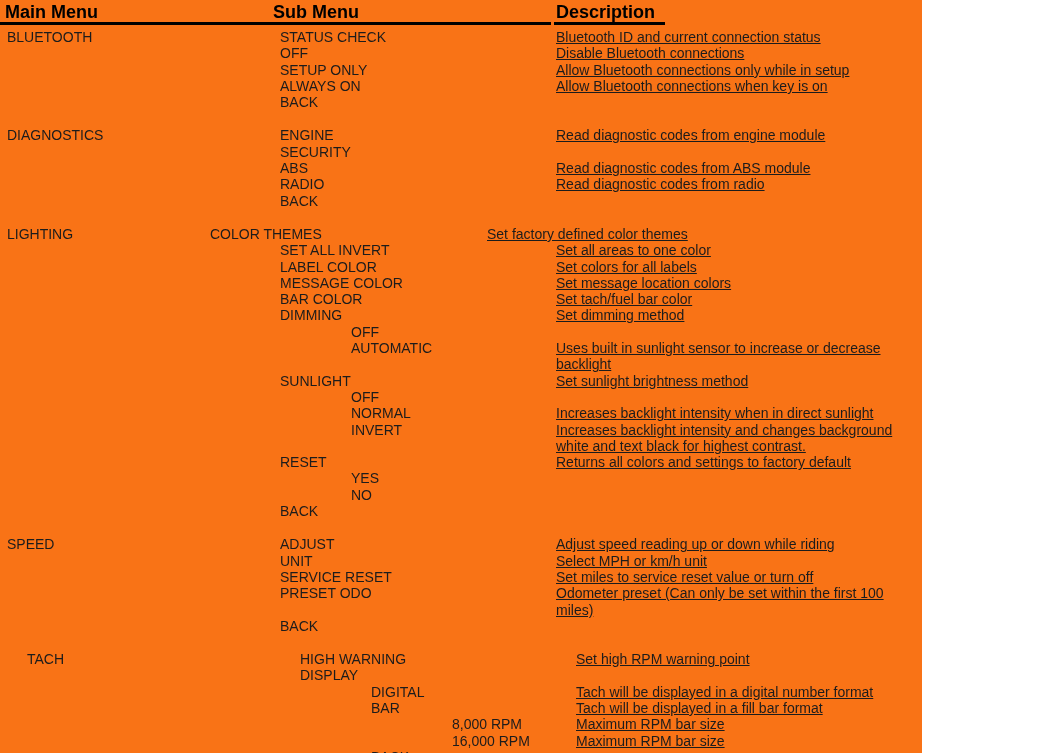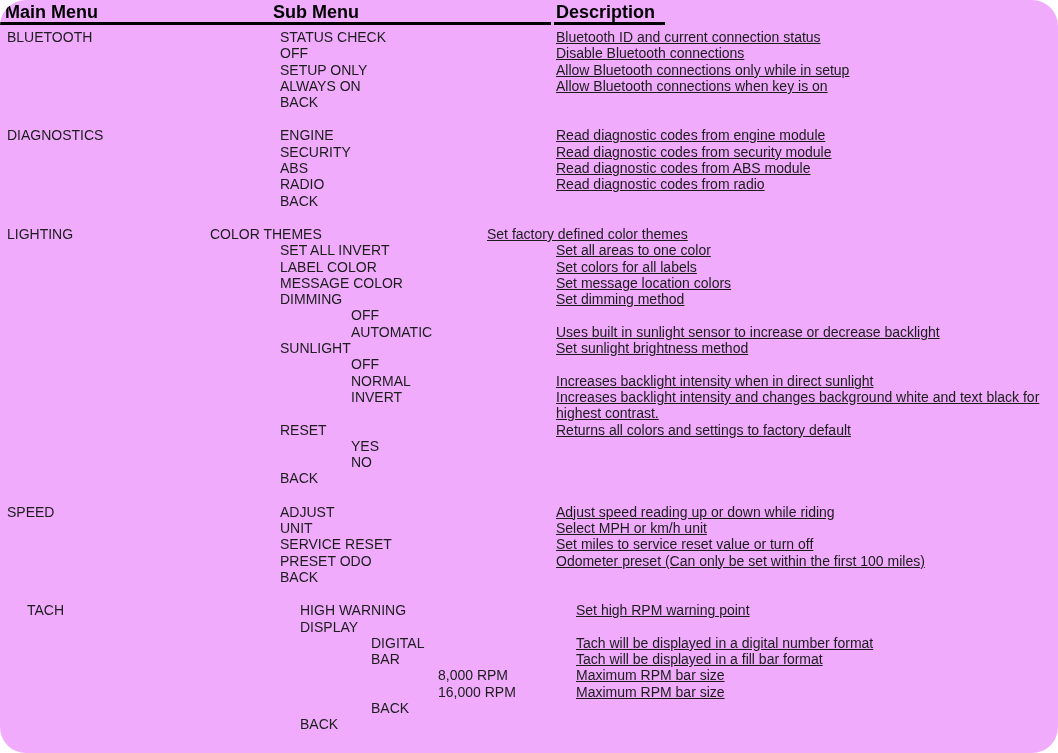--- a/index.html
+++ b/index.html
@@ -2,28 +2,27 @@
 <html><head>
 <meta charset="utf-8">
 <style>
   html, body {
     margin: 0;
     padding: 0;
     background: #ffffff;
   }
   #page {
     position: relative;
-    width: 1058px;
+    width: 922px;
     height: 753px;
-    background: #f0abfc;
+    background: #f97316;
     font-family: "Liberation Sans", "DejaVu Sans", sans-serif;
     font-size: 14px;
     color: #1c1c1c;
     overflow: hidden;
-    border-radius: 26px;
   }
   
   #table-header {
     position: relative;
     height: 28px;
   }
   .col-head {
     position: absolute;
     top: 2px;
     font-size: 18px;
@@ -67,21 +66,21 @@
     white-space: nowrap;
   }
   .sub-label {
     position: absolute;
     top: 0;
     white-space: nowrap;
   }
   .sub-lvl0 { left: 210px; }
   .sub-lvl1 { left: 280px; }
   .sub-lvl2 { left: 351px; }
-  .sub-lvl3 { left: 418px; }
+  .sub-lvl3 { left: 432px; }
   .desc-text {
     display: block;
     max-width: 500px;
   }
   .row-pad      { padding-left: 556px; }
   .row-pad-out  { padding-left: 487px; }
 </style>
 </head>
 <body>
 
@@ -119,21 +118,20 @@
         </div>
       </div>
       <div class="menu-section">
         <div class="menu-row row-pad">
           <span class="main-label">DIAGNOSTICS</span>
           <span class="sub-label sub-lvl1">ENGINE</span>
           <span class="desc-text">Read diagnostic codes from engine module</span>
         </div>
         <div class="menu-row row-pad">
           <span class="sub-label sub-lvl1">SECURITY</span>
-          <span class="desc-text">Read diagnostic codes from security module</span>
         </div>
         <div class="menu-row row-pad">
           <span class="sub-label sub-lvl1">ABS</span>
           <span class="desc-text">Read diagnostic codes from ABS module</span>
         </div>
         <div class="menu-row row-pad">
           <span class="sub-label sub-lvl1">RADIO</span>
           <span class="desc-text">Read diagnostic codes from radio</span>
         </div>
         <div class="menu-row row-pad">
@@ -152,20 +150,24 @@
         </div>
         <div class="menu-row row-pad">
           <span class="sub-label sub-lvl1">LABEL COLOR</span>
           <span class="desc-text">Set colors for all labels</span>
         </div>
         <div class="menu-row row-pad">
           <span class="sub-label sub-lvl1">MESSAGE COLOR</span>
           <span class="desc-text">Set message location colors</span>
         </div>
         <div class="menu-row row-pad">
+          <span class="sub-label sub-lvl1">BAR COLOR</span>
+          <span class="desc-text">Set tach/fuel bar color</span>
+        </div>
+        <div class="menu-row row-pad">
           <span class="sub-label sub-lvl1">DIMMING</span>
           <span class="desc-text">Set dimming method</span>
         </div>
         <div class="menu-row row-pad">
           <span class="sub-label sub-lvl2">OFF</span>
         </div>
         <div class="menu-row row-pad">
           <span class="sub-label sub-lvl2">AUTOMATIC</span>
           <span class="desc-text">Uses built in sunlight sensor to increase or decrease backlight</span>
         </div>

